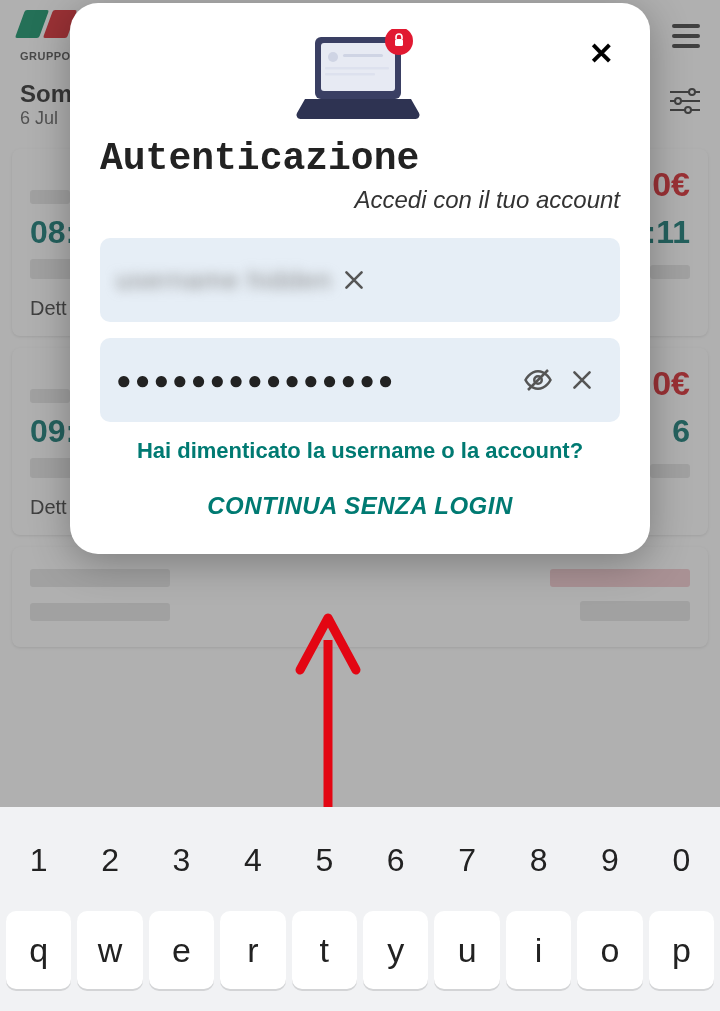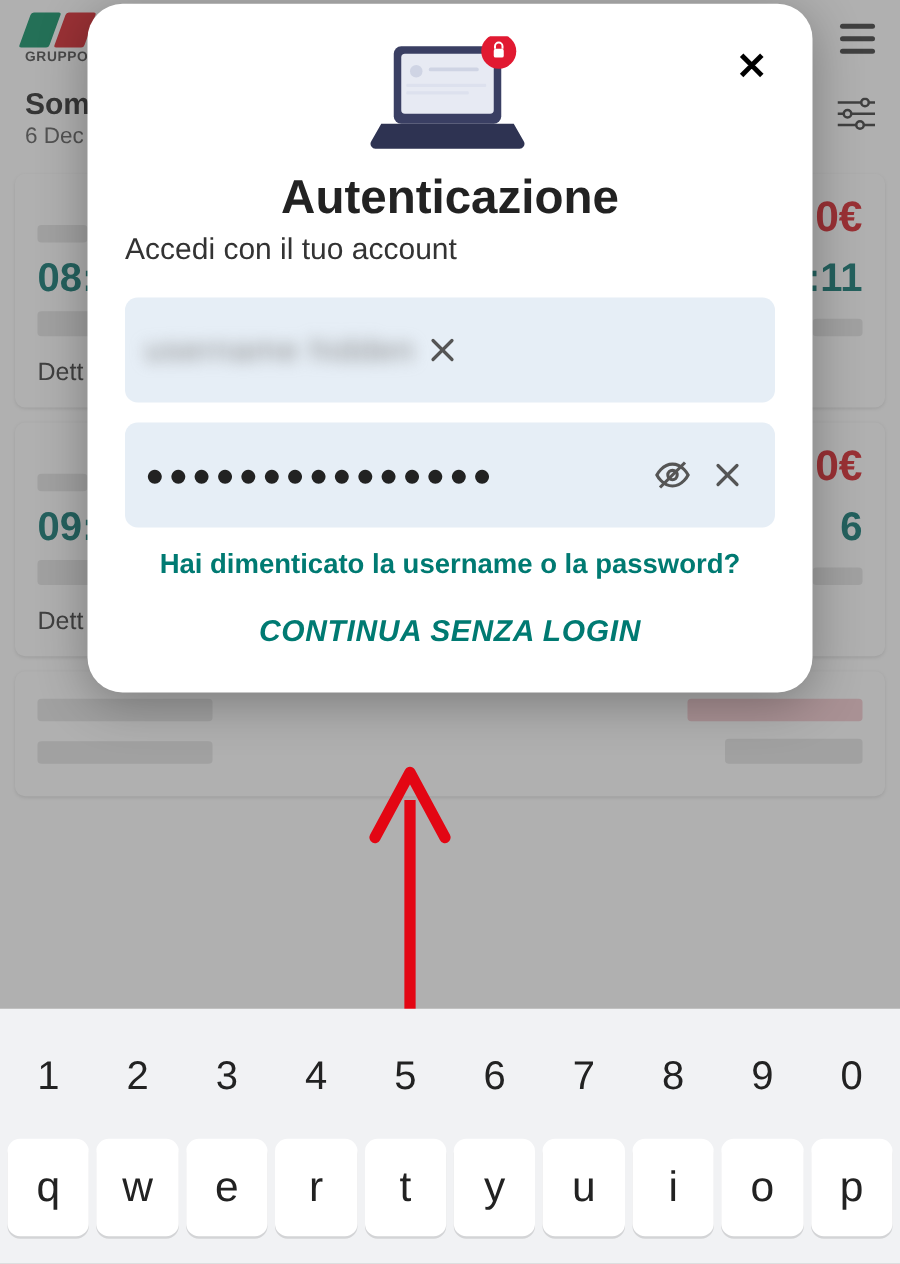--- a/index.html
+++ b/index.html
@@ -1,21 +1,21 @@
 <!DOCTYPE html>
 <html><head>
 <meta charset="utf-8">
 <style>
   * { box-sizing: border-box; margin: 0; padding: 0; font-family: -apple-system, BlinkMacSystemFont, "Segoe UI", sans-serif; }
   body { width: 720px; height: 1011px; overflow: hidden; position: relative; background: #fff; }
 
   
   .bg { position:absolute; inset:0; filter: none; }
   .header { display:flex; align-items:center; justify-content:space-between; padding: 10px 20px 0 20px; }
-  .logo { display:flex; flex-direction:column; align-items:flex-start; }
+  .logo { display:flex; flex-direction:column; align-items:flex-start;gap:10px; }
   .logo-mark { width:56px; height:28px; position:relative; }
   .logo-mark .stripe-g { position:absolute; left:0; top:0; width:24px; height:28px; background:#008a5e; transform: skewX(-20deg); border-radius:2px; }
   .logo-mark .stripe-r { position:absolute; left:28px; top:0; width:24px; height:28px; background:#d71920; transform: skewX(-20deg); border-radius:2px; }
   .logo-text { font-size:11px; font-weight:700; color:#444; letter-spacing:0.5px; margin-top:2px; }
   .hamburger { display:flex; flex-direction:column; gap:6px; cursor:pointer; }
   .hamburger span { display:block; width:28px; height:4px; background:#333; border-radius:2px; }
 
   .subhead { display:flex; justify-content:space-between; align-items:center; padding: 18px 20px 8px 20px; }
   .subhead-left .route { font-size:24px; font-weight:700; color:#222; }
   .subhead-left .date { font-size:18px; color:#555; }
@@ -29,22 +29,22 @@
   .ph { background:#e4e4e4; border-radius:3px; display:inline-block; }
   .ph.sm{ width:40px; height:14px; } .ph.md{ width:110px; height:20px; } .ph.lg{ width:140px; height:18px; }
 
   
   .scrim { position:absolute; inset:0; background:rgba(80,80,80,0.45); }
 
   
   .modal { position:absolute; top:3px; left:70px; width:580px; background:#fff; border-radius:28px; padding: 26px 30px 34px 30px; box-shadow:0 8px 40px rgba(0,0,0,0.3); }
   .close { position:absolute; top:36px; right:36px; font-size:30px; font-weight:900; color:#000; cursor:pointer; line-height:1; }
   .illus { display:flex; justify-content:center; margin-bottom:8px; }
-  .title { text-align:center; font-size:38px; font-weight:800; color:#222; }
-  .subtitle { text-align:left; font-size:24px; color:#333; margin-top:6px; margin-bottom:24px; }
+  .title { font-size:38px; font-weight:800; color:#222;font-family:Liberation Mono, monospace; }
+  .subtitle { text-align:right; font-size:24px; color:#333; margin-top:6px; margin-bottom:24px;font-style:italic; }
   .field { display:flex; align-items:center; background:#e6eef6; border-radius:10px; padding:0 16px; height:84px; margin-bottom:16px; }
   .field .blur { filter: blur(6px); color:#888; font-size:26px; letter-spacing:1px; }
   .field .dots { font-size:26px; letter-spacing:3px; color:#222; flex:1; }
   .field .iconbtn { width:44px; height:44px; display:flex; align-items:center; justify-content:center; color:#555; cursor:pointer; }
   .forgot { text-align:center; font-size:22px; font-weight:700; color:#007a72; margin:10px 0 28px 0; cursor:pointer; }
   .btn-primary { display:block; width:100%; height:72px; border:none; border-radius:14px; background:#e11931; color:#fff; font-size:28px; font-weight:800; letter-spacing:1px; cursor:pointer; }
   .btn-secondary { display:block; width:100%; text-align:center; font-size:24px; font-weight:800; color:#007a72; margin-top:24px; cursor:pointer; letter-spacing:0.5px;font-style:italic; }
 
   
   .arrow { position:absolute; left:288px; top:610px; pointer-events:none; }
@@ -70,21 +70,21 @@
     <div class="hamburger">
       <span></span>
         <span></span>
         <span></span>
     </div>
   </div>
 
   <div class="subhead">
     <div class="subhead-left">
       <div class="route">Somm</div>
-      <div class="date">6 Dec</div>
+      <div class="date">6 Jul</div>
     </div>
     <div class="filter-icon">
       <svg width="30" height="26" viewBox="0 0 30 26">
           <g stroke="#333" stroke-width="2" fill="none">
             <line x1="0" y1="4" x2="30" y2="4"></line>
             <circle cx="22" cy="4" r="3" fill="#fff"></circle>
             <line x1="0" y1="13" x2="30" y2="13"></line>
             <circle cx="8" cy="13" r="3" fill="#fff"></circle>
             <line x1="0" y1="22" x2="30" y2="22"></line>
             <circle cx="18" cy="22" r="3" fill="#fff"></circle>
@@ -178,21 +178,21 @@
           <line x1="4" y1="20" x2="20" y2="4"></line>
         </svg>
     </div>
     <div class="iconbtn">
       <svg width="26" height="26" viewBox="0 0 24 24">
           <path d="M5 5 L19 19 M19 5 L5 19" stroke="#555" stroke-width="2.4" stroke-linecap="round"></path>
         </svg>
     </div>
   </div>
 
-  <div class="forgot">Hai dimenticato la username o la password?</div>
+  <div class="forgot">Hai dimenticato la username o la account?</div>
 
   <div class="btn-secondary">CONTINUA SENZA LOGIN</div>
 </div>
 
 <svg class="arrow" width="80" height="340" viewBox="0 0 80 340">
   <line x1="40" y1="330" x2="40" y2="30" stroke="#e30613" stroke-width="9"></line>
   <polyline points="12,60 40,8 68,60" fill="none" stroke="#e30613" stroke-width="9" stroke-linecap="round" stroke-linejoin="round"></polyline>
 </svg>
 
 <div class="kbd">

